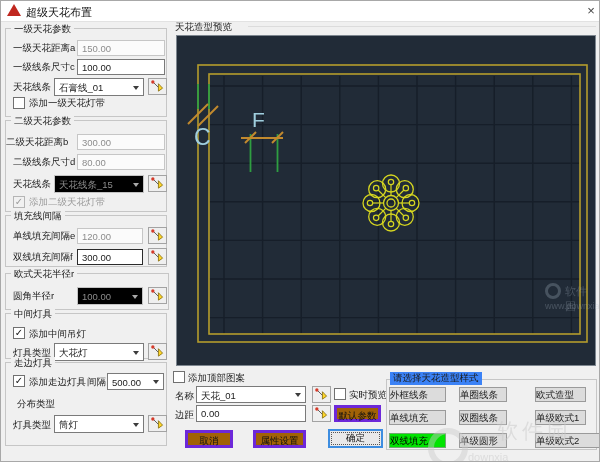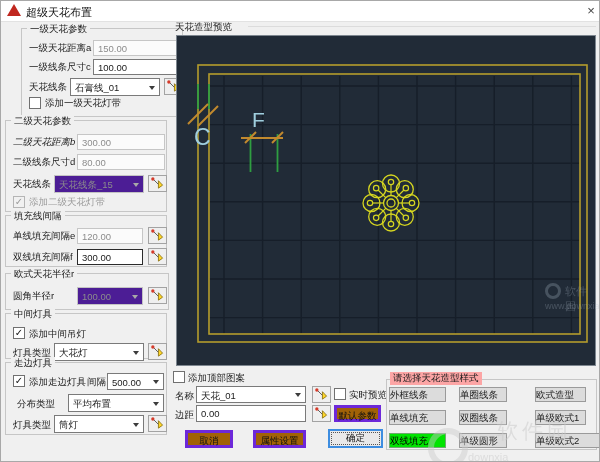--- a/index.html
+++ b/index.html
@@ -29,21 +29,21 @@
   .group { position:absolute; border:1px solid #c6c6c6; background:transparent; }
   .group-label { position:absolute; top:-6px; left:5px; background:#f0f0f0; padding:0 3px; color:#1c1c1c; white-space:nowrap; }
   .lbl { position:absolute; white-space:nowrap; color:#1c1c1c; }
   .lbl.dis { color:#9a9a9a; }
 
   .txt { position:absolute; height:16px; background:#fff; border:1px solid #7a7a7a; padding:2px 4px; white-space:nowrap; overflow:hidden; }
   .txt.dis { background:#fbfbfb; border-color:#c6c6c6; color:#8c8c8c; }
   .txt.focus { border:1px solid #2b2b2b; }
 
   .combo { position:absolute; height:18px; background:#fff; border:1px solid #7a7a7a; padding:3px 16px 2px 4px; white-space:nowrap; overflow:hidden; }
-  .combo.dis { background:#4c1d95; border-color:#c3c3c3; color:#8c8c8c; }
+  .combo.dis { background:#000000; border-color:#c3c3c3; color:#8c8c8c; }
   .combo .chev { position:absolute; right:4px; top:7px; width:0; height:0;
     border-left:3.5px solid transparent; border-right:3.5px solid transparent; border-top:4px solid #3c3c3c; }
   .combo.dis .chev { border-top-color:#a8a8a8; }
   .combo.slim { height:17px; }
   .combo.slim .chev { top:6px; }
 
   .chk { position:absolute; width:12px; height:12px; background:#fff; border:1px solid #707070; font-size:10px; line-height:10px; text-align:center; color:#111; font-family:"DejaVu Sans", sans-serif; }
   .chk.checked::before { content:"✓"; }
   .chk.dis { background:#f1f1f1; border-color:#b5b5b5; color:#9a9a9a; }
 
@@ -70,21 +70,21 @@
 </style>
 </head>
 <body>
 
 <div class="titlebar">
   <span class="app-icon"></span>
   <span class="title-text">超级天花布置</span>
   <span class="close-x">×</span>
 </div>
 
-<div class="group" style="left:21px; top:28px; width:162px; height:89px;padding-left:24px;">
+<div class="group" style="left:5px; top:28px; width:162px; height:89px;padding-left:24px;">
   <span class="group-label">一级天花参数</span>
   <span class="lbl" style="left:7px; top:13px;">一级天花距离a</span>
   <div class="txt dis" style="left:71px; top:11px; width:88px;">150.00</div>
   <span class="lbl" style="left:7px; top:32px;">一级线条尺寸c</span>
   <div class="txt" style="left:71px; top:30px; width:88px;">100.00</div>
   <span class="lbl" style="left:7px; top:52px;">天花线条</span>
   <div class="combo" style="left:48px; top:49px; width:90px;">
     <span>石膏线_01</span>
     <span class="chev"></span>
   </div>
@@ -94,21 +94,21 @@
         <circle cx="3" cy="2.2" r="1.8" fill="#d43a2a"></circle>
         <path d="M9 4 L9 12 L13.5 8.8 Z" fill="#ffd728" stroke="#7a6000" stroke-width="0.8"></path>
       </svg>
   </div>
   <span class="chk" style="left:7px; top:68px;"></span>
   <span class="lbl" style="left:23px; top:68px;">添加一级天花灯带</span>
 </div>
 
 <div class="group" style="left:5px; top:120px; width:162px; height:92px;">
   <span class="group-label">二级天花参数</span>
-  <span class="lbl" style="left:7px; top:15px;font-style:italic;">二级天花距离b</span>
+  <span class="lbl" style="left:0; top:15px;">二级天花距离b</span>
   <div class="txt dis" style="left:71px; top:13px; width:88px;">300.00</div>
   <span class="lbl" style="left:7px; top:35px;">二级线条尺寸d</span>
   <div class="txt dis" style="left:71px; top:33px; width:88px;">80.00</div>
   <span class="lbl" style="left:7px; top:57px;">天花线条</span>
   <div class="combo dis" style="left:48px; top:54px; width:90px;">
     <span>天花线条_15</span>
     <span class="chev"></span>
   </div>
   <div class="pick" style="left:142px; top:54px;">
     <svg viewBox="0 0 16 14">
@@ -170,34 +170,30 @@
   </div>
   <div class="pick" style="left:142px; top:29px;">
     <svg viewBox="0 0 16 14">
         <path d="M3 2 L9 8" stroke="#555" stroke-width="1"></path>
         <circle cx="3" cy="2.2" r="1.8" fill="#d43a2a"></circle>
         <path d="M9 4 L9 12 L13.5 8.8 Z" fill="#ffd728" stroke="#7a6000" stroke-width="0.8"></path>
       </svg>
   </div>
 </div>
 
-<div class="group" style="left:5px; top:362px; width:162px; height:73px;">
+<div class="group" style="left:5px; top:362px; width:162px; height:84px;">
   <span class="group-label">走边灯具</span>
   <span class="chk checked" style="left:7px; top:12px;"></span>
   <span class="lbl" style="left:23px; top:13px;">添加走边灯具</span>
   <span class="lbl" style="left:81px; top:13px;">间隔</span>
   <div class="combo slim" style="left:101px; top:10px; width:57px;">
     <span>500.00</span>
     <span class="chev"></span>
   </div>
   <span class="lbl" style="left:11px; top:35px;">分布类型</span>
-  <div class="combo" style="left:62px; top:31px; width:96px;">
-    <span>平均布置</span>
-    <span class="chev"></span>
-  </div>
   <span class="lbl" style="left:7px; top:56px;">灯具类型</span>
   <div class="combo" style="left:48px; top:52px; width:90px;">
     <span>筒灯</span>
     <span class="chev"></span>
   </div>
   <div class="pick" style="left:142px; top:52px;">
     <svg viewBox="0 0 16 14">
         <path d="M3 2 L9 8" stroke="#555" stroke-width="1"></path>
         <circle cx="3" cy="2.2" r="1.8" fill="#d43a2a"></circle>
         <path d="M9 4 L9 12 L13.5 8.8 Z" fill="#ffd728" stroke="#7a6000" stroke-width="0.8"></path>
@@ -305,21 +301,21 @@
       <circle cx="3" cy="2.2" r="1.8" fill="#d43a2a"></circle>
       <path d="M9 4 L9 12 L13.5 8.8 Z" fill="#ffd728" stroke="#7a6000" stroke-width="0.8"></path>
     </svg>
 </div>
 
 <span class="chk" style="left:334px; top:388px;"></span>
 <span class="lbl" style="left:349px; top:389px;">实时预览</span>
 <div class="btn" style="left:334px; top:405px; width:47px; height:17px;">默认参数</div>
 
 <div class="group" style="left:386px; top:379px; width:211px; height:71px;"></div>
-<span class="group-label lbl" style="left:390px; top:372px; background:#fca5a5; padding:0 3px;">请选择天花造型样式</span>
+<span class="group-label lbl" style="left:390px; top:372px; background:#3b82f6; padding:0 3px;">请选择天花造型样式</span>
 
 <div class="style-btn" style="left:389px; top:387px; width:57px;">外框线条</div>
 <div class="style-btn" style="left:459px; top:387px; width:48px;">单圈线条</div>
 <div class="style-btn" style="left:535px; top:387px; width:51px;">欧式造型</div>
 <div class="style-btn" style="left:389px; top:410px; width:57px;">单线填充</div>
 <div class="style-btn" style="left:459px; top:410px; width:48px;">双圈线条</div>
 <div class="style-btn" style="left:535px; top:410px; width:51px;">单级欧式1</div>
 <div class="style-btn selected" style="left:389px; top:433px; width:57px;">双线填充</div>
 <div class="style-btn" style="left:459px; top:433px; width:48px;">单级圆形</div>
 <div class="style-btn" style="left:535px; top:433px; width:71px;">单级欧式2</div>

